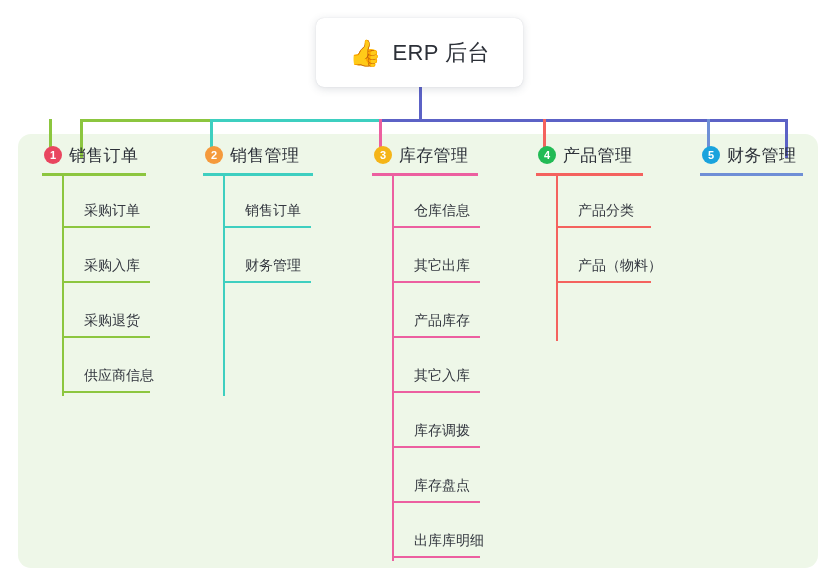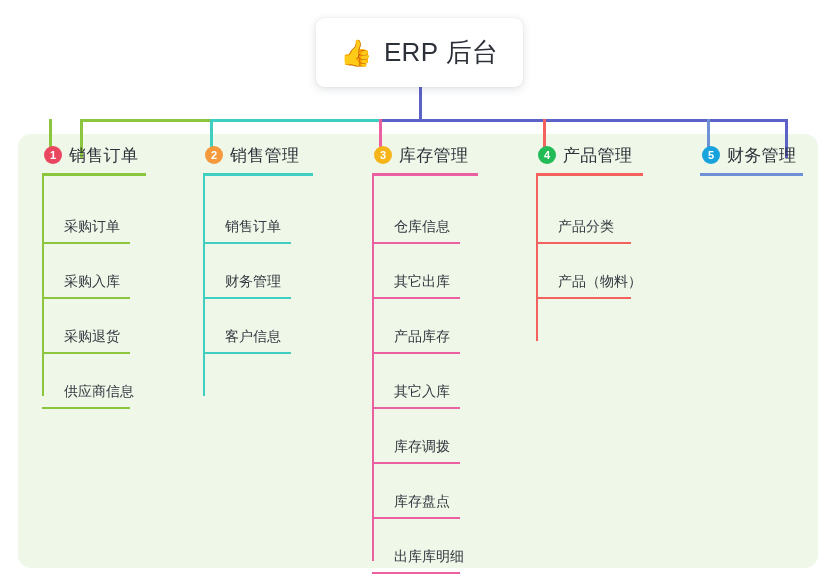--- a/index.html
+++ b/index.html
@@ -31,21 +31,21 @@
     align-items: center;
     justify-content: center;
     gap: 11px;
   }
   #root-node .thumb {
     font-size: 26px;
     line-height: 1;
     filter: saturate(1.1);
   }
   #root-node .root-text {
-    font-size: 26px;
+    font-size: 22px;
     color: #2c3038;
     letter-spacing: 0.4px;
     white-space: nowrap;
     text-align: center;
   }
 
   
   #panel {
     position: absolute;
     left: 18px;
@@ -87,21 +87,22 @@
     color: #2c3038;
     white-space: nowrap;
     letter-spacing: 0.3px;
   }
   .branch-underline {
     height: 3px;
     margin-top: 5px;
   }
   .branch-body {
     position: relative;
-    padding-top: 16px;
+    padding-top: 0px;
+    margin-left: 20px;
   }
   .spine {
     position: absolute;
     left: 0px;
     top: 0px;
     width: 2px;
   }
   .item {
     position: relative;
     height: 55px;
@@ -183,24 +184,20 @@
         <div class="branch-body">
           <div class="spine" style="background: rgb(62, 207, 192); height: 220px;"></div>
           <div class="item">
             <div class="item-label">销售订单</div>
             <div class="item-underline" style="width: 88px; background: rgb(62, 207, 192);"></div>
           </div>
           <div class="item">
             <div class="item-label">财务管理</div>
             <div class="item-underline" style="width: 88px; background: rgb(62, 207, 192);"></div>
           </div>
-          <div class="item">
-            <div class="item-label">客户信息</div>
-            <div class="item-underline" style="width: 88px; background: rgb(62, 207, 192);"></div>
-          </div>
         </div>
       </div>
       <div class="branch" style="left: 372px;">
         <div class="branch-head">
           <span class="badge" style="background: rgb(245, 181, 24);">3</span>
           <span class="branch-title">库存管理</span>
         </div>
         <div class="branch-underline" style="width: 106px; background: rgb(236, 95, 160);"></div>
         <div class="branch-body">
           <div class="spine" style="background: rgb(236, 95, 160); height: 385px;"></div>

